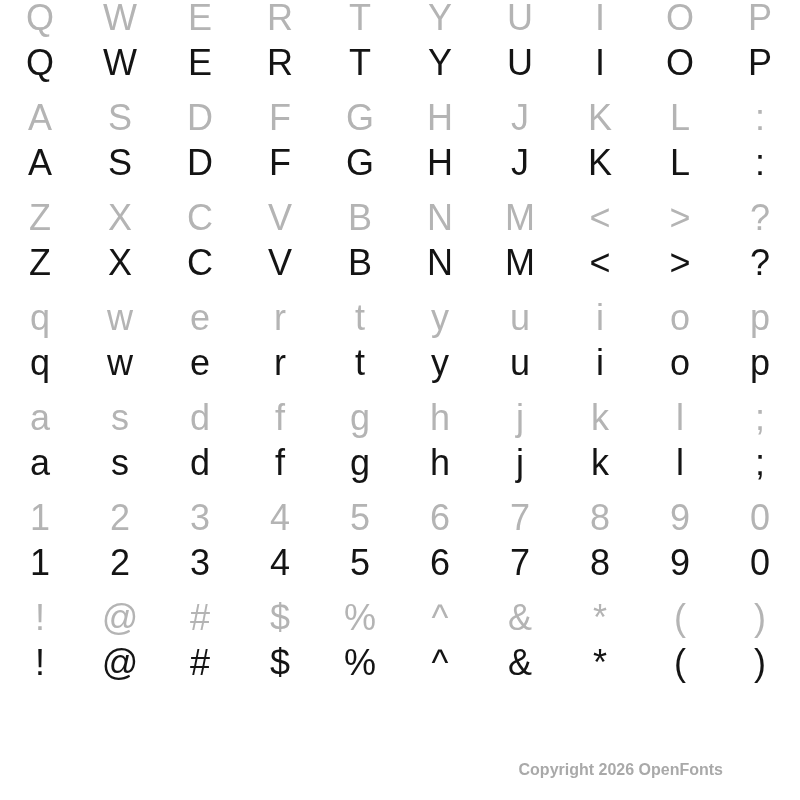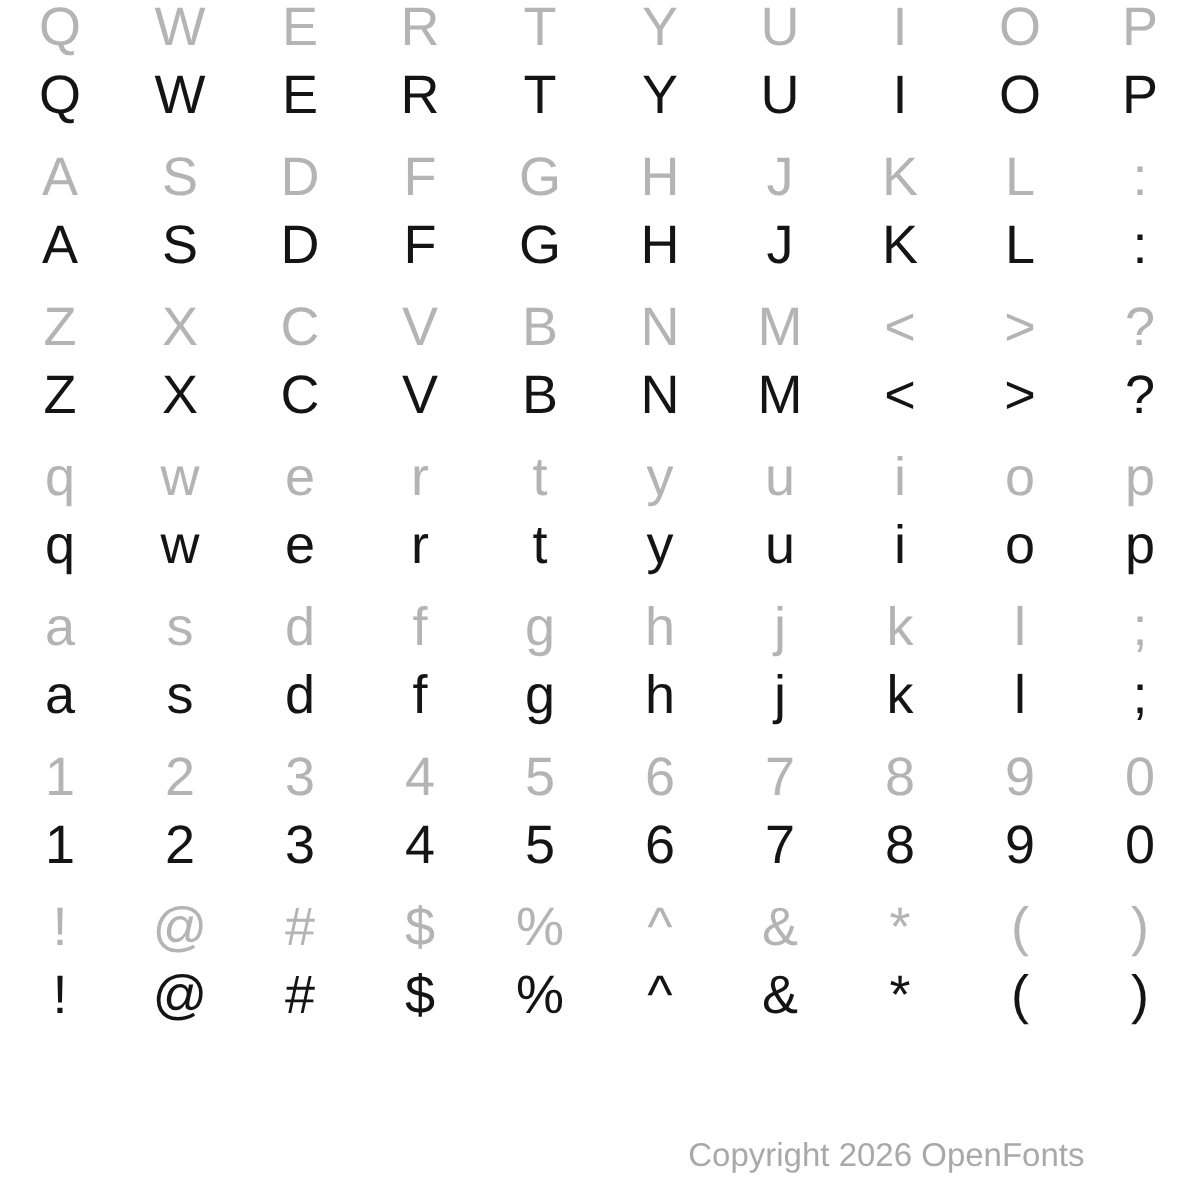--- a/index.html
+++ b/index.html
@@ -55,24 +55,24 @@
     top: 45px;
     color: var(--dark);
   }
   .cell {
     text-align: center;
   }
   .copyright {
     position: absolute;
     top: 757px;
     right: 77px;
-    font-size: 22px;
+    font-size: 16px;
     line-height: 26px;
     color: var(--watermark);
-    font-weight: 400;
+    font-weight: 700;
   }
 </style>
 </head>
 <body style="background: rgb(255, 255, 255);">
 
 <div class="page">
   <div class="glyph-grid" id="glyph-grid">
       <div class="block">
         <div class="row gray"><span class="cell">Q</span><span class="cell">W</span><span class="cell">E</span><span class="cell">R</span><span class="cell">T</span><span class="cell">Y</span><span class="cell">U</span><span class="cell">I</span><span class="cell">O</span><span class="cell">P</span></div>
         <div class="row dark"><span class="cell">Q</span><span class="cell">W</span><span class="cell">E</span><span class="cell">R</span><span class="cell">T</span><span class="cell">Y</span><span class="cell">U</span><span class="cell">I</span><span class="cell">O</span><span class="cell">P</span></div>

